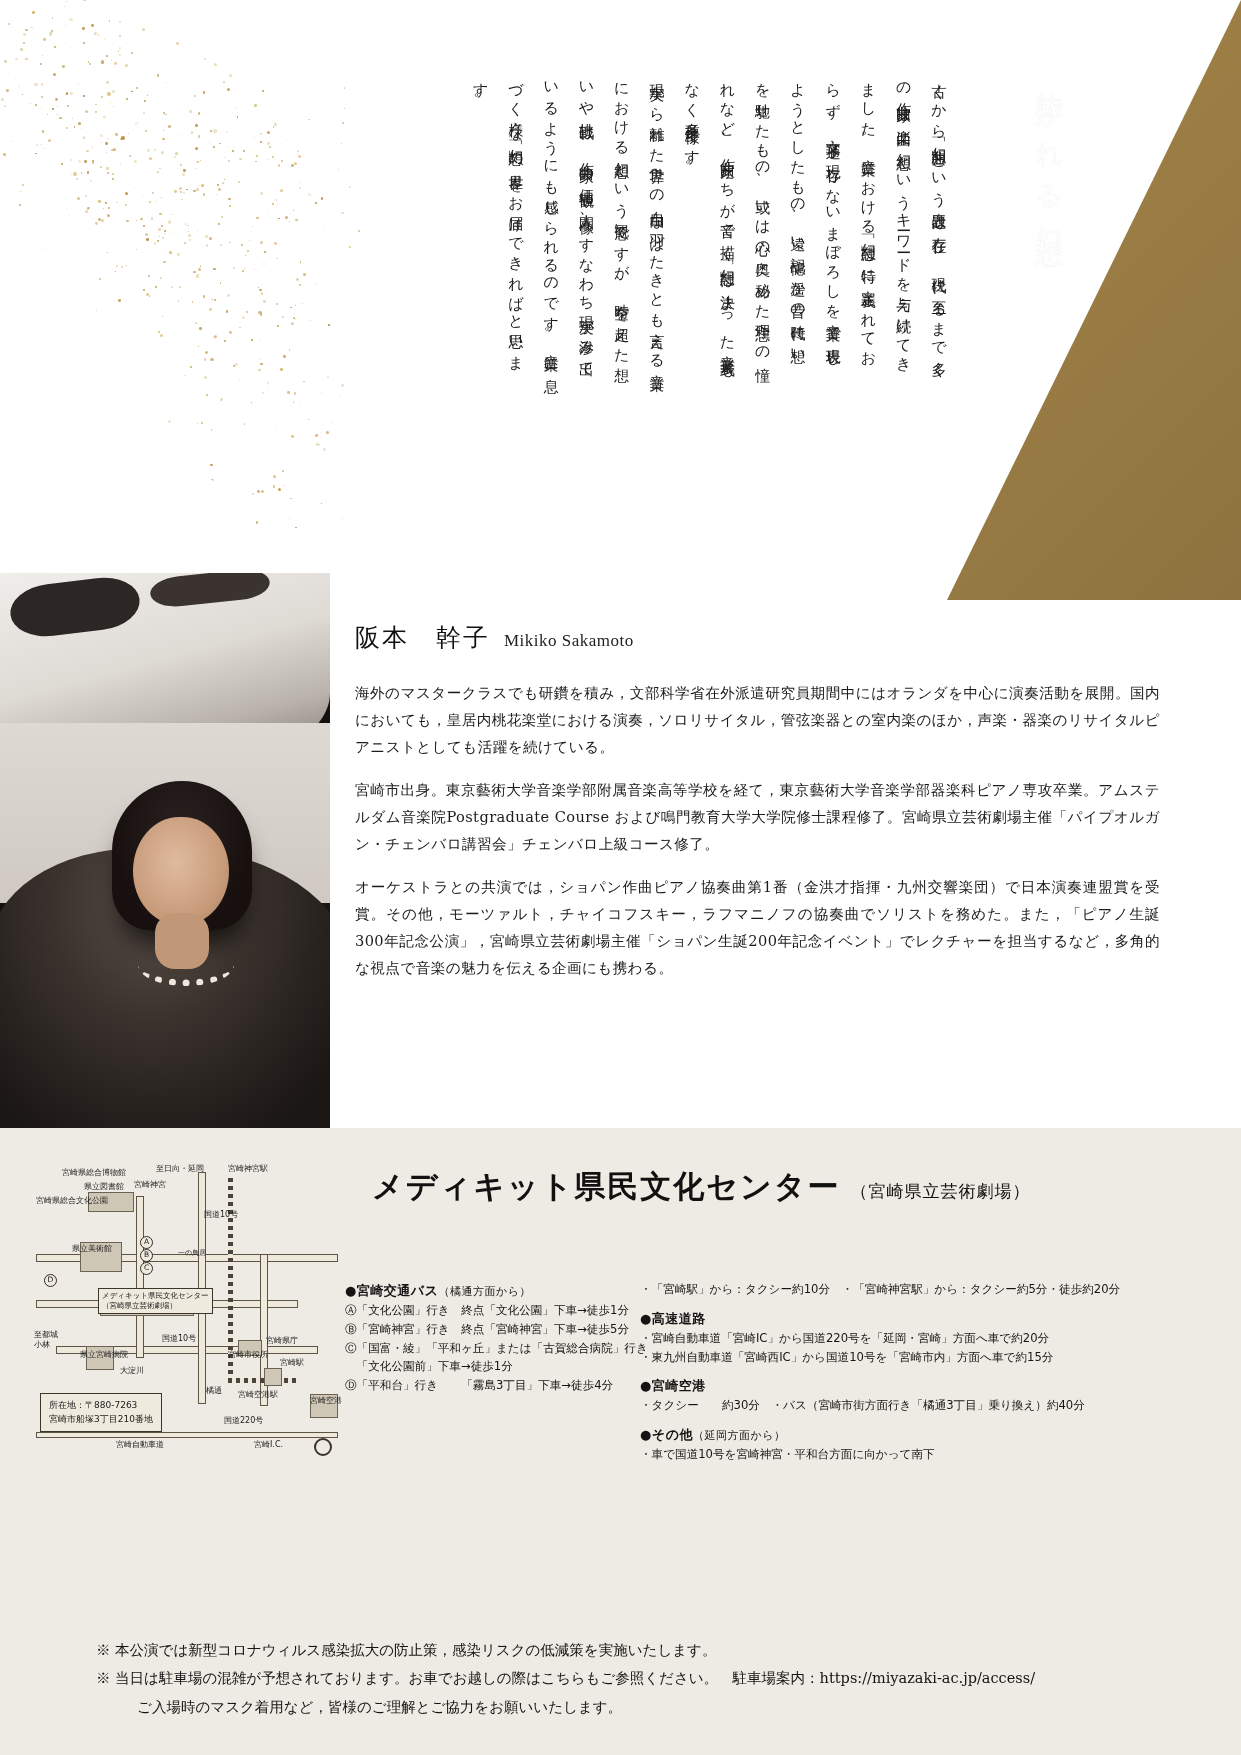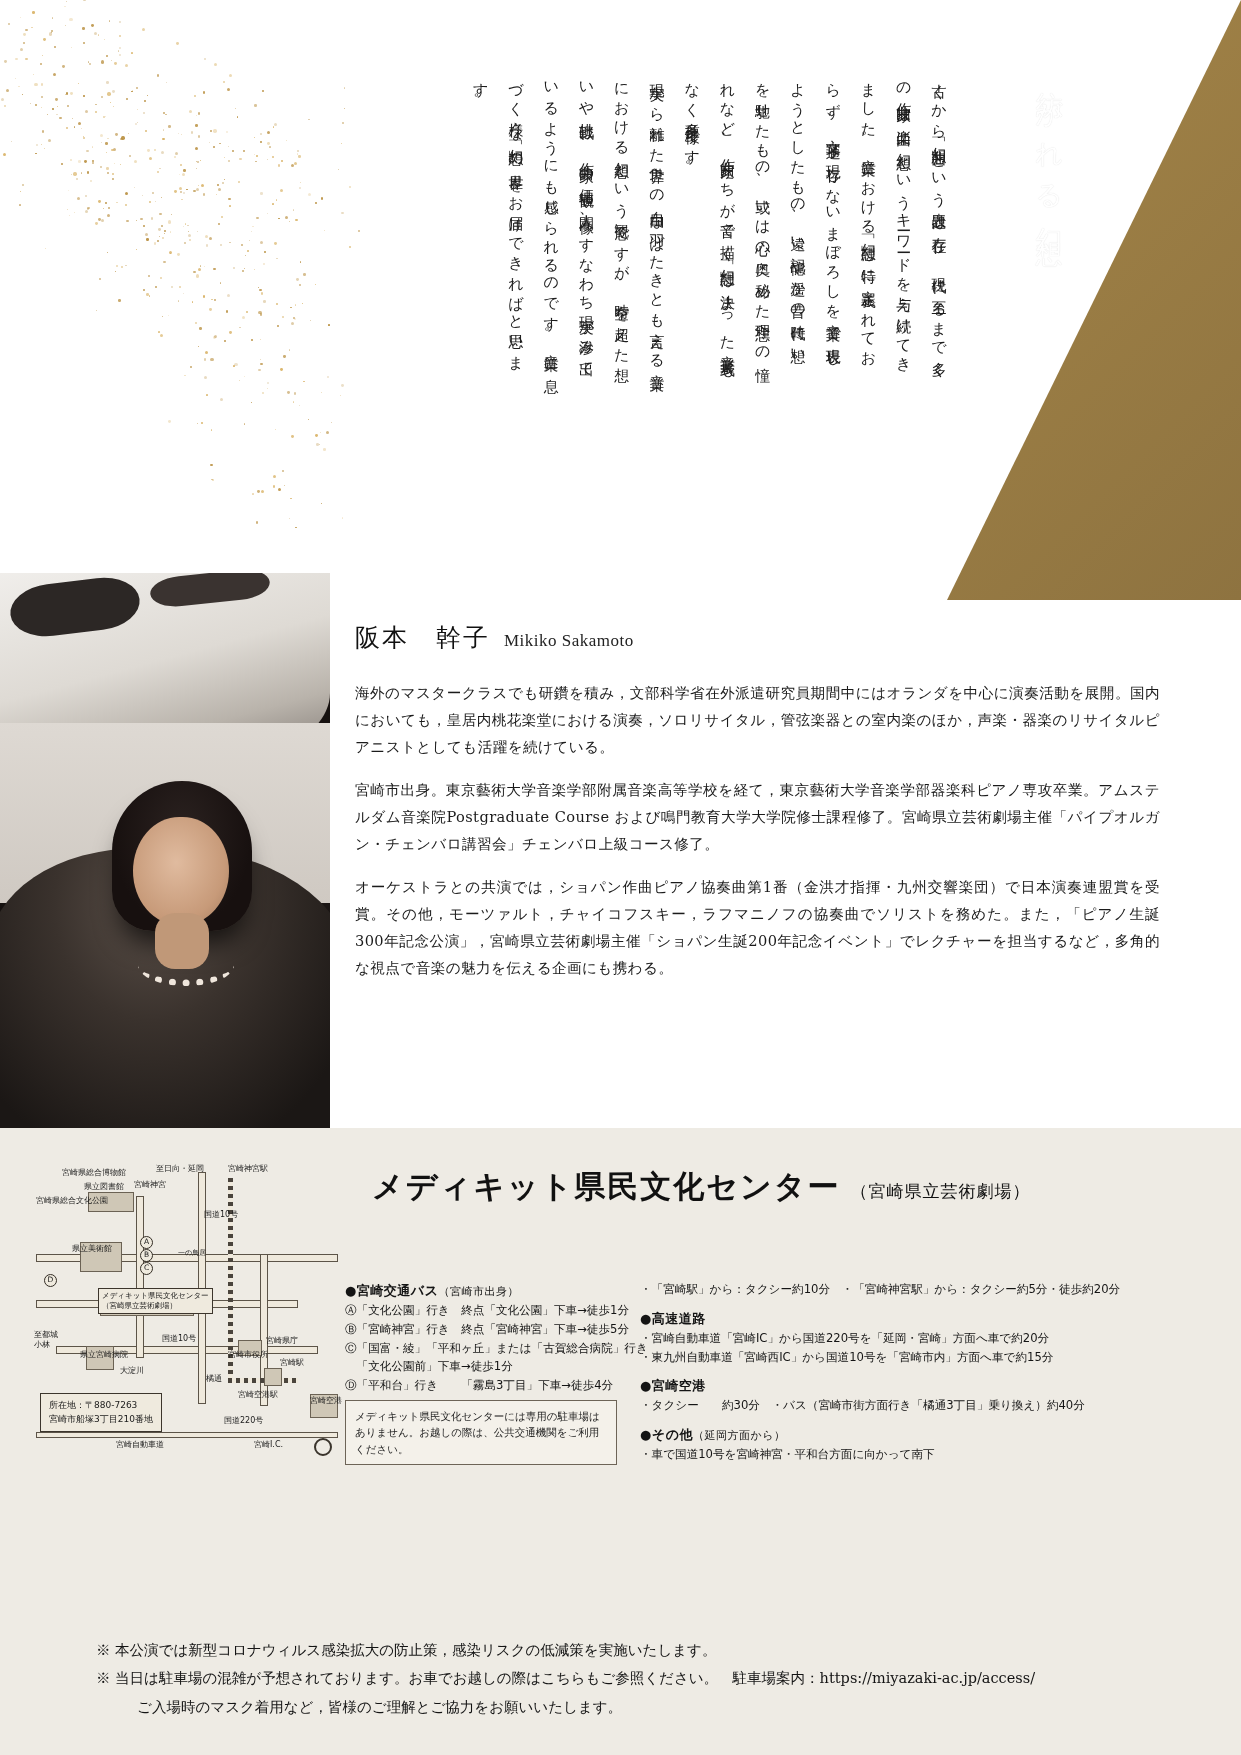--- a/index.html
+++ b/index.html
@@ -896,38 +896,37 @@
     <div class="lbl" style="left:56px; top:32px;">県立図書館</div>
     <div class="lbl" style="left:44px; top:94px; width:22px; line-height:1.2;">県立美術館</div>
     <div class="lbl" style="left:176px; top:60px; width:10px; line-height:1.15;">国道10号</div>
     <div class="lbl" style="left:150px; top:100px; width:12px; line-height:1.1; font-size:7px;">一の鳥居</div>
     <div class="box" style="left:70px; top:138px; font-size:7.5px;">メディキット県民文化センター<br>（宮崎県立芸術劇場）</div>
     <div class="lbl" style="left:134px; top:184px;">国道10号</div>
     <div class="lbl" style="left:6px; top:180px; line-height:1.3;">至都城<br>小林</div>
     <div class="lbl" style="left:52px; top:200px; width:24px; line-height:1.2;">県立宮崎病院</div>
     <div class="lbl" style="left:200px; top:200px;">宮崎市役所</div>
     <div class="lbl" style="left:92px; top:216px;">大淀川</div>
-    <div class="lbl" style="left:178px; top:224px;">橘通</div>
+    <div class="lbl" style="left:178px; top:236px;">橘通</div>
     <div class="lbl" style="left:238px; top:186px; width:12px; line-height:1.15;">宮崎県庁</div>
     <div class="lbl" style="left:252px; top:208px; width:12px; line-height:1.15;">宮崎駅</div>
     <div class="lbl" style="left:210px; top:240px;">宮崎空港駅</div>
     <div class="lbl" style="left:282px; top:246px; width:20px; line-height:1.2;">宮崎空港</div>
     <div class="lbl" style="left:196px; top:266px;">国道220号</div>
     <div class="lbl" style="left:88px; top:290px;">宮崎自動車道</div>
     <div class="lbl" style="left:226px; top:290px;">宮崎I.C.</div>
     <div style="position:absolute; left:286px; top:288px; width:14px; height:14px; border:2px solid #3a342c; border-radius:50%;"></div>
 
     <div class="addr-box" style="white-space:pre-line;">所在地：〒880-7263
 宮崎市船塚3丁目210番地</div>
   </div>
 
-  <div class="note-box">メディキット県民文化センターには専用の駐車場はありません。お越しの際は、公共交通機関をご利用ください。</div>
 
   <div class="col col-left">
-    <div class="hdg"><span>●宮崎交通バス</span><span class="small">（宮崎市出身）</span></div>
+    <div class="hdg"><span>●宮崎交通バス</span><span class="small">（橘通方面から）</span></div>
     <div class="line">Ⓐ「文化公園」行き　終点「文化公園」下車→徒歩1分</div>
     <div class="line">Ⓑ「宮崎神宮」行き　終点「宮崎神宮」下車→徒歩5分</div>
     <div class="line">Ⓒ「国富・綾」「平和ヶ丘」または「古賀総合病院」行き</div>
     <div class="line">　「文化公園前」下車→徒歩1分</div>
     <div class="line">Ⓓ「平和台」行き　　「霧島3丁目」下車→徒歩4分</div>
   </div>
 
   <div class="col col-right">
     <div class="line">・「宮崎駅」から：タクシー約10分　・「宮崎神宮駅」から：タクシー約5分・徒歩約20分</div>
     <div class="hdg">●高速道路</div>

